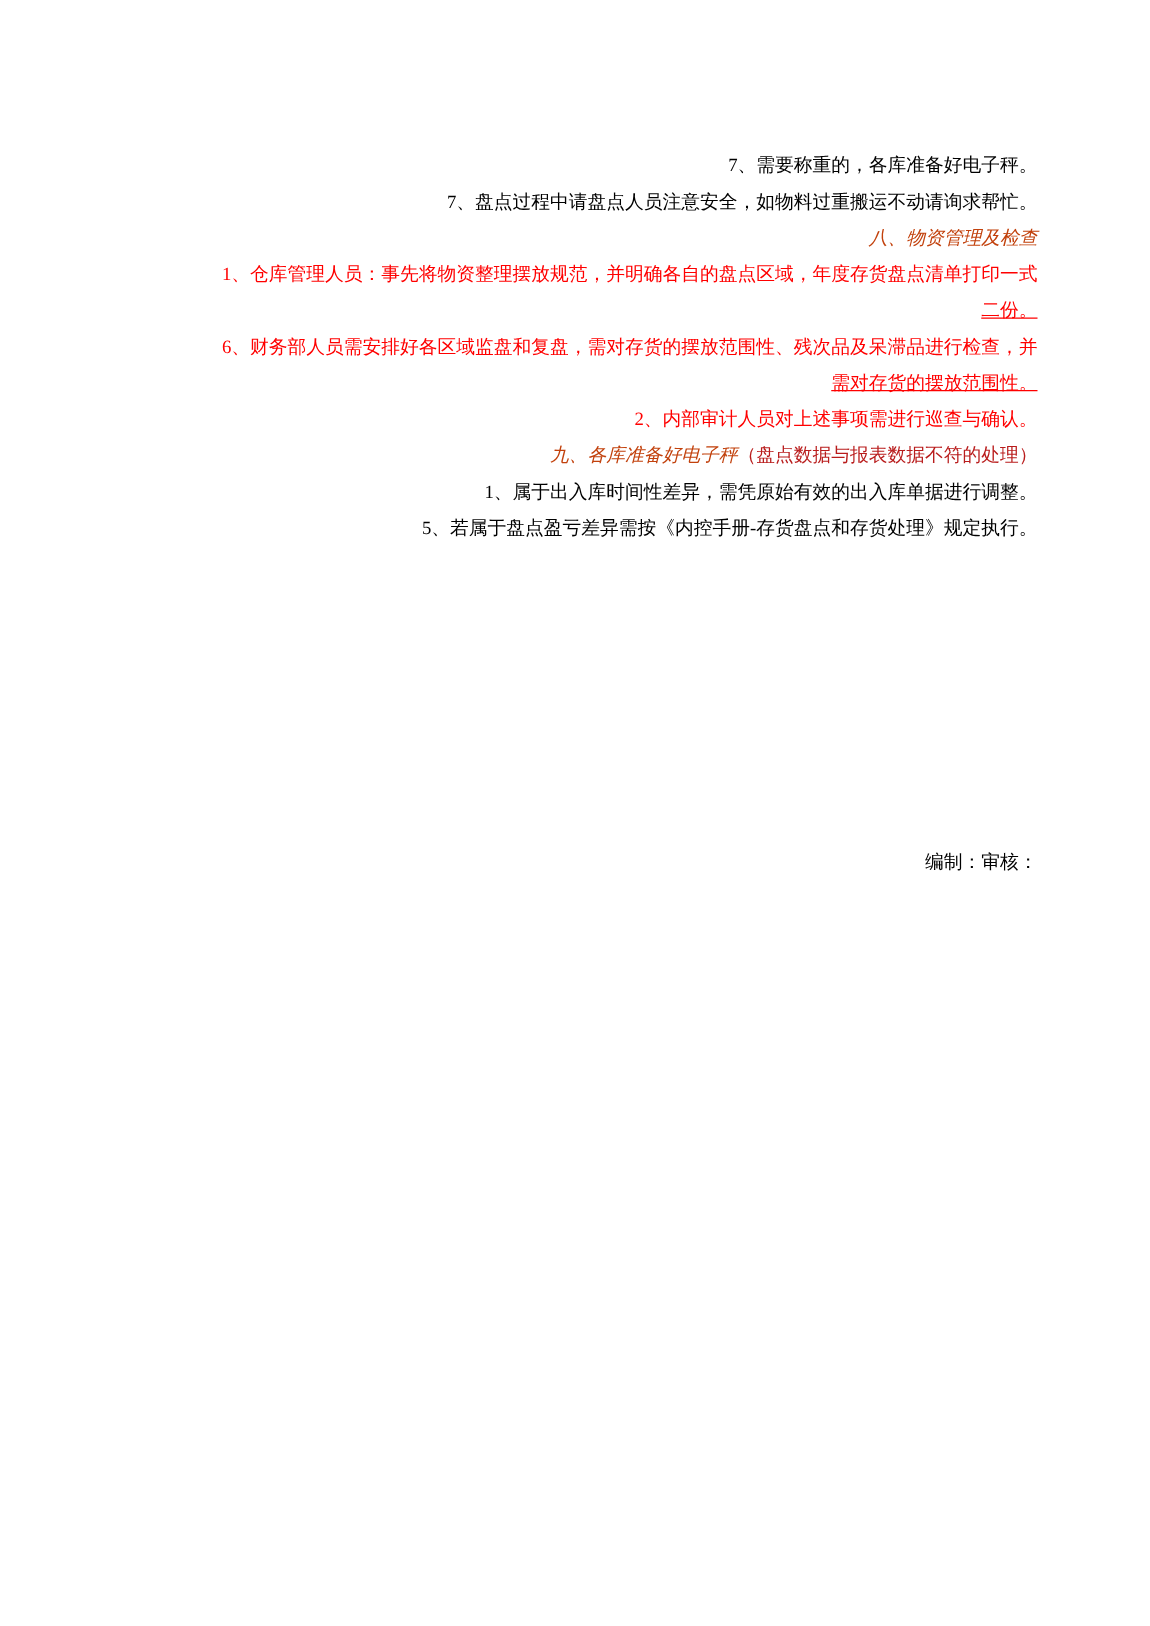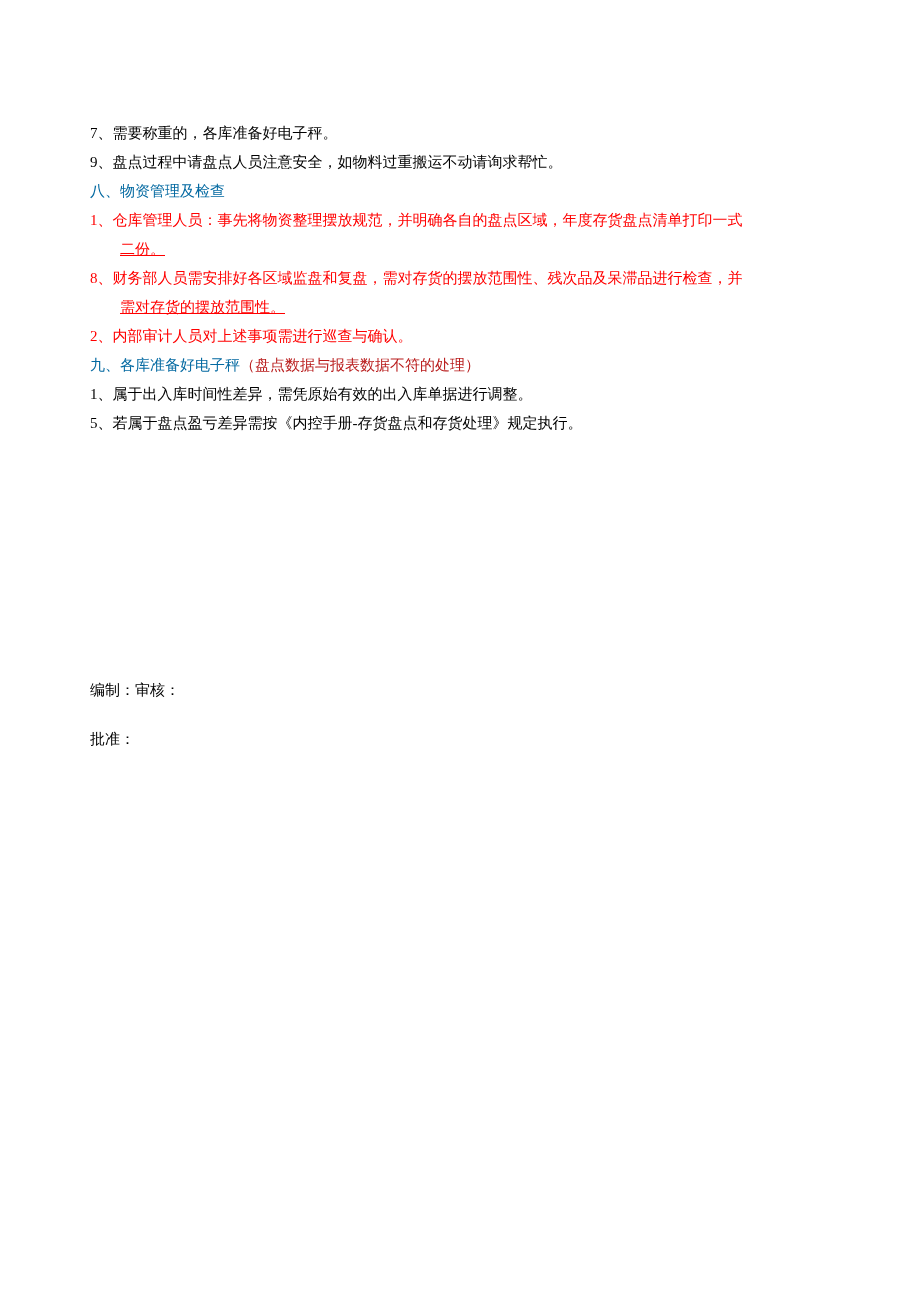--- a/index.html
+++ b/index.html
@@ -1,15 +1,15 @@
 <!DOCTYPE html>
 <html><head>
   <meta charset="utf-8">
   <style>
-    * { margin: 0; padding: 0; box-sizing: border-box; }
+    * { margin: 0; padding: 0; box-sizing: border-box; text-align: right; }
     body {
       width: 920px;
       height: 1301px;
       background: #ffffff;
       font-family: "SimSun", "宋体", serif;
       font-size: 15px;
       line-height: 1.8;
       color: #000000;
       padding: 120px 90px 0 90px;
     }
@@ -21,47 +21,47 @@
       text-indent: -30px;
     }
     .indent-body {
       padding-left: 30px;
       text-decoration: underline;
     }
     .red {
       color: #ff0000;
     }
     .heading-red {
-      color: #0369a1;
+      color: #c2410c;
+      font-style: italic;
     }
     .signature-block {
       margin-top: 240px;
     }
     .signature-line {
       margin-bottom: 22px;
     }
     .parenthetical {
       color: #b91c1c;
     }
   </style>
 </head>
 <body>
 
 <div class="line indent">7、需要称重的，各库准备好电子秤。</div>
-<div class="line indent">9、盘点过程中请盘点人员注意安全，如物料过重搬运不动请询求帮忙。</div>
+<div class="line indent">7、盘点过程中请盘点人员注意安全，如物料过重搬运不动请询求帮忙。</div>
 
 <div class="line heading-red">八、物资管理及检查</div>
 <div class="line indent red">1、仓库管理人员：事先将物资整理摆放规范，并明确各自的盘点区域，年度存货盘点清单打印一式</div>
 <div class="line indent-body red">二份。</div>
-<div class="line indent red">8、财务部人员需安排好各区域监盘和复盘，需对存货的摆放范围性、残次品及呆滞品进行检查，并</div>
+<div class="line indent red">6、财务部人员需安排好各区域监盘和复盘，需对存货的摆放范围性、残次品及呆滞品进行检查，并</div>
 <div class="line indent-body red">需对存货的摆放范围性。</div>
 <div class="line indent red">2、内部审计人员对上述事项需进行巡查与确认。</div>
 
 <div class="line">
   <span class="heading-red">九、各库准备好电子秤</span><span class="parenthetical">（盘点数据与报表数据不符的处理）</span>
 </div>
 <div class="line indent">1、属于出入库时间性差异，需凭原始有效的出入库单据进行调整。</div>
 <div class="line indent">5、若属于盘点盈亏差异需按《内控手册-存货盘点和存货处理》规定执行。</div>
 
 <div class="signature-block">
   <div class="signature-line">编制：审核：</div>
-  <div class="signature-line">批准：</div>
 </div>
 
 </body></html>

